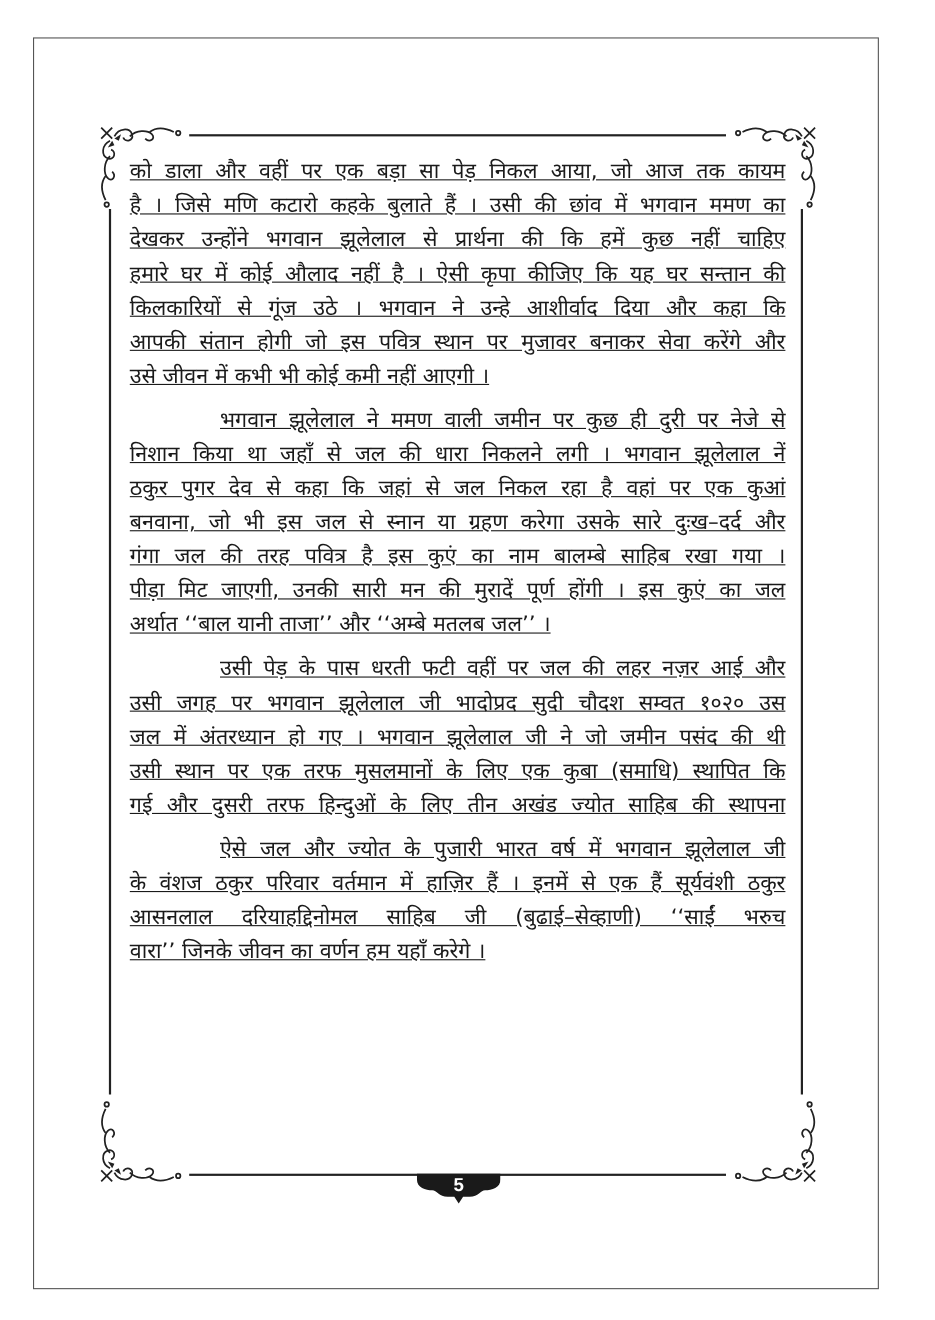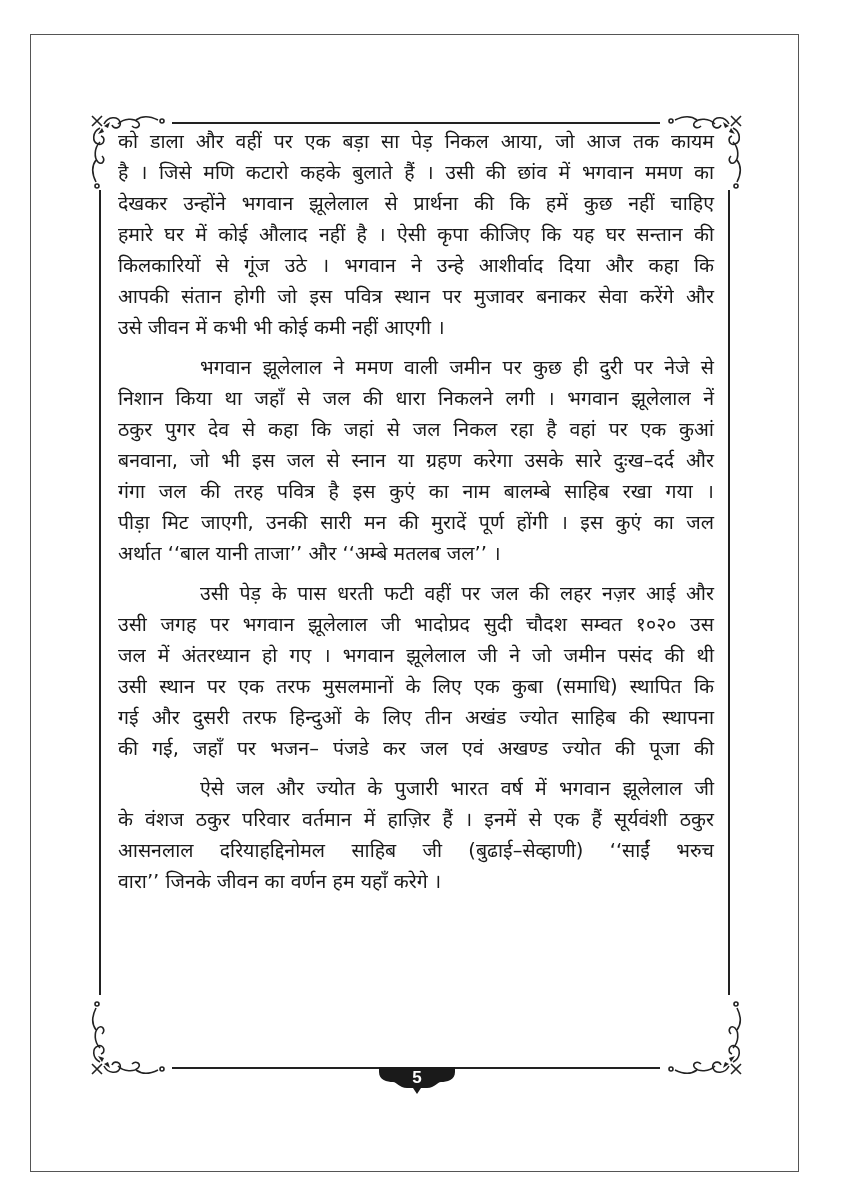--- a/index.html
+++ b/index.html
@@ -66,26 +66,27 @@
       color: #ffffff;
       font-family: "Liberation Sans", sans-serif;
       font-weight: bold;
       font-size: 17px;
       line-height: 22px;
     }
 
     .text-block {
       position: absolute;
       left: 118px;
-      top: 126px;
+      top: 140px;
       width: 596px;
       font-size: 19.5px;
       line-height: 31px;
       text-align: justify;
       text-align-last: left;
+      text-decoration: underline;
     }
     .para {
       margin: 0 0 9px 0;
     }
     .para .line {
       display: block;
       white-space: nowrap;
       text-align-last: justify;
       text-align: justify;
     }
@@ -193,21 +194,20 @@
       <span class="line">गंगा जल की तरह पवित्र है इस कुएं का नाम बालम्बे साहिब रखा गया ।</span>
       <span class="line">पीड़ा मिट जाएगी, उनकी सारी मन की मुरादें पूर्ण होंगी । इस कुएं का जल</span>
       <span class="line last">अर्थात ‘‘बाल यानी ताजा’’ और ‘‘अम्बे मतलब जल’’ ।</span>
     </div>
     <div class="para indent">
       <span class="line first">उसी पेड़ के पास धरती फटी वहीं पर जल की लहर नज़र आई और</span>
       <span class="line">उसी जगह पर भगवान झूलेलाल जी भादोप्रद सुदी चौदश सम्वत १०२० उस</span>
       <span class="line">जल में अंतरध्यान हो गए । भगवान झूलेलाल जी ने जो जमीन पसंद की थी</span>
       <span class="line">उसी स्थान पर एक तरफ मुसलमानों के लिए एक कुबा (समाधि) स्थापित कि</span>
       <span class="line">गई और दुसरी तरफ हिन्दुओं के लिए तीन अखंड ज्योत साहिब की स्थापना</span>
-      <span class="line">की गई, जहाँ पर भजन– पंजडे कर जल एवं अखण्ड ज्योत की पूजा की</span>
     </div>
     <div class="para indent">
       <span class="line first">ऐसे जल और ज्योत के पुजारी भारत वर्ष में भगवान झूलेलाल जी</span>
       <span class="line">के वंशज ठकुर परिवार वर्तमान में हाज़िर हैं । इनमें से एक हैं सूर्यवंशी ठकुर</span>
       <span class="line">आसनलाल दरियाहद्दिनोमल साहिब जी (बुढाई–सेव्हाणी) ‘‘साईं भरुच</span>
       <span class="line last">वारा’’ जिनके जीवन का वर्णन हम यहाँ करेगे ।</span>
     </div>
   </div>
 
 <div class="page-badge">

